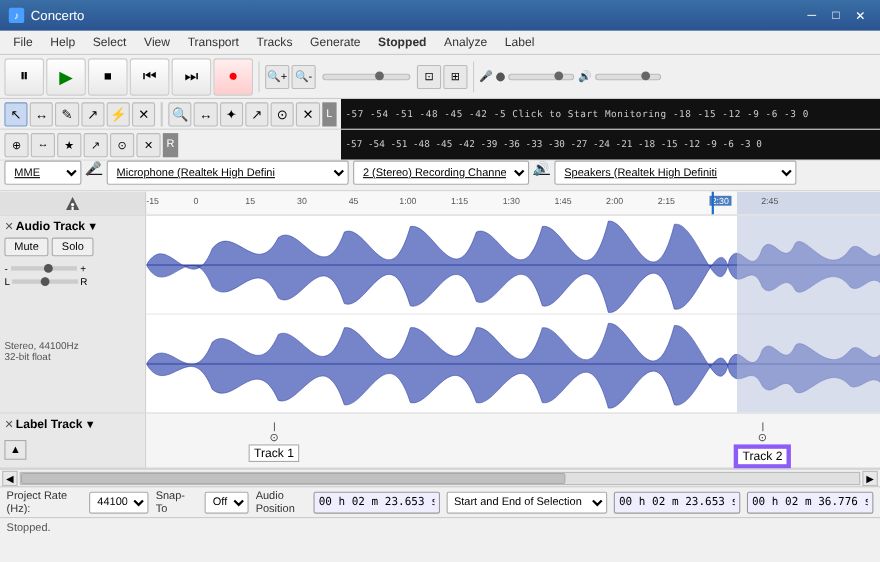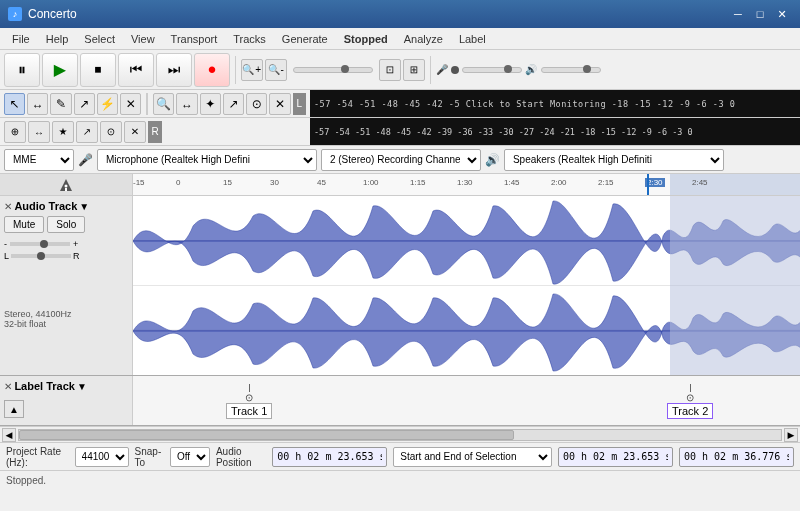--- a/index.html
+++ b/index.html
@@ -37,21 +37,21 @@
     .tools-left { display: flex; align-items: center; padding: 0 4px; gap: 2px; flex: 0 0 310px; }
     .tool-btn { width: 22px; height: 22px; border: 1px solid #bbb; background: #e8e8e8; cursor: pointer; display: flex; align-items: center; justify-content: center; font-size: 12px; border-radius: 2px; }
     .tools-right { flex: 1; display: flex; align-items: center; background: #f0f0f0; font-size: 10px; overflow: hidden; }
 
     
     .tools-row2 { display: flex; height: 28px; background: #f0f0f0; border-bottom: 1px solid #ccc; }
     .tools-left2 { display: flex; align-items: center; padding: 0 4px; gap: 2px; flex: 0 0 310px; }
     .tools-right2 { flex: 1; background: #111; display: flex; align-items: center; }
 
     
-    .device-bar { display: flex; align-items: center; background: #f0f0f0; height: 28px; border-bottom: 1px solid #ccc; padding: 0 4px; gap: 4px; }
+    .device-bar { display: flex; align-items: flex-start; background: #f0f0f0; height: 28px; border-bottom: 1px solid #ccc; padding: 0 4px; gap: 4px; text-decoration: underline; }
     .device-select { height: 22px; border: 1px solid #aaa; background: white; font-size: 10px; padding: 0 4px; border-radius: 2px; cursor: pointer; }
     .device-select-wide { width: 220px; }
     .device-select-med { width: 160px; }
     .device-select-sm { width: 70px; }
 
     
     .ruler { height: 22px; display: flex; background: #f8f8f8; border-bottom: 1px solid #ccc; position: relative; overflow: hidden; }
     .ruler-track { flex: 1; background: #f8f8f8; position: relative; overflow: hidden; }
     .playhead { position: absolute; top: 0; width: 2px; background: #1a6cc4; height: 100%; z-index: 10; }
 
@@ -78,21 +78,21 @@
     .label-track { display: flex; background: white; border-bottom: 1px solid #aaa; height: 50px; }
     .label-controls { width: 133px; background: #e8e8e8; border-right: 1px solid #ccc; padding: 4px; flex-shrink: 0; }
     .label-canvas { flex: 1; position: relative; background: #f5f5f5; }
     .label-marker { position: absolute; top: 5px; display: flex; flex-direction: column; align-items: center; }
 
     
     .hscrollbar { height: 16px; background: #f0f0f0; border-top: 1px solid #ccc; display: flex; align-items: center; padding: 0 2px; }
 
     
     .status-bar { display: flex; align-items: center; background: #f0f0f0; border-top: 1px solid #ccc; height: 28px; padding: 0 6px; gap: 6px; }
-    .status-select { height: 20px; border: 1px solid #aaa; background: white; font-size: 10px; padding: 0 2px; border-radius: 2px; }
+    .status-select { height: 20px; border: 1px solid #aaa; background: white; font-size: 10px; padding: 0 2px; border-radius: 2px; margin-left: 12px; }
     .status-input { height: 20px; border: 1px solid #999; background: #eef; font-size: 10px; padding: 0 4px; border-radius: 2px; font-family: monospace; width: 115px; }
     .status-label { font-size: 10px; color: #333; }
     .status-dropdown { height: 20px; border: 1px solid #aaa; background: white; font-size: 10px; padding: 0 2px; width: 200px; border-radius: 2px; }
 
     
     .bottom-status { background: #f0f0f0; border-top: 1px solid #ccc; height: 20px; display: flex; align-items: center; padding: 0 6px; font-size: 10px; color: #555; }
 
     
     .waveform-svg { width: 100%; height: 100%; }
 
@@ -313,21 +313,21 @@
 
       <div class="label-marker" style="left:93px; top:8px;">
         <div style="width:1px; height:8px; background:#666;"></div>
         <div style="font-size:10px; color:#444;">⊙</div>
         <div style="font-size:11px; border:1px solid #aaa; background:white; padding:1px 4px; white-space:nowrap;">Track 1</div>
       </div>
 
       <div class="label-marker" style="left:534px; top:8px;">
         <div style="width:1px; height:8px; background:#666;"></div>
         <div style="font-size:10px; color:#444;">⊙</div>
-        <div style="font-size:11px; border:1px solid #8b5cf6; background:white; padding:1px 4px; white-space:nowrap;">Track 2</div>
+        <div style="font-size:11px; border:4px solid #8b5cf6; background:white; padding:1px 4px; white-space:nowrap;">Track 2</div>
       </div>
     </div>
   </div>
 
 </div>
 
 <div class="hscrollbar">
   <div style="width:14px; height:14px; border:1px solid #bbb; background:#e8e8e8; display:flex; align-items:center; justify-content:center; cursor:pointer; font-size:9px; flex-shrink:0;">◀</div>
   <div style="flex:1; height:12px; background:#e0e0e0; border:1px solid #bbb; border-radius:0; position:relative; margin:0 2px; cursor:pointer;">
     <div style="position:absolute; left:0; top:0; width:65%; height:100%; background:#c0c0c0; border:1px solid #aaa; border-radius:2px; cursor:grab;"></div>

